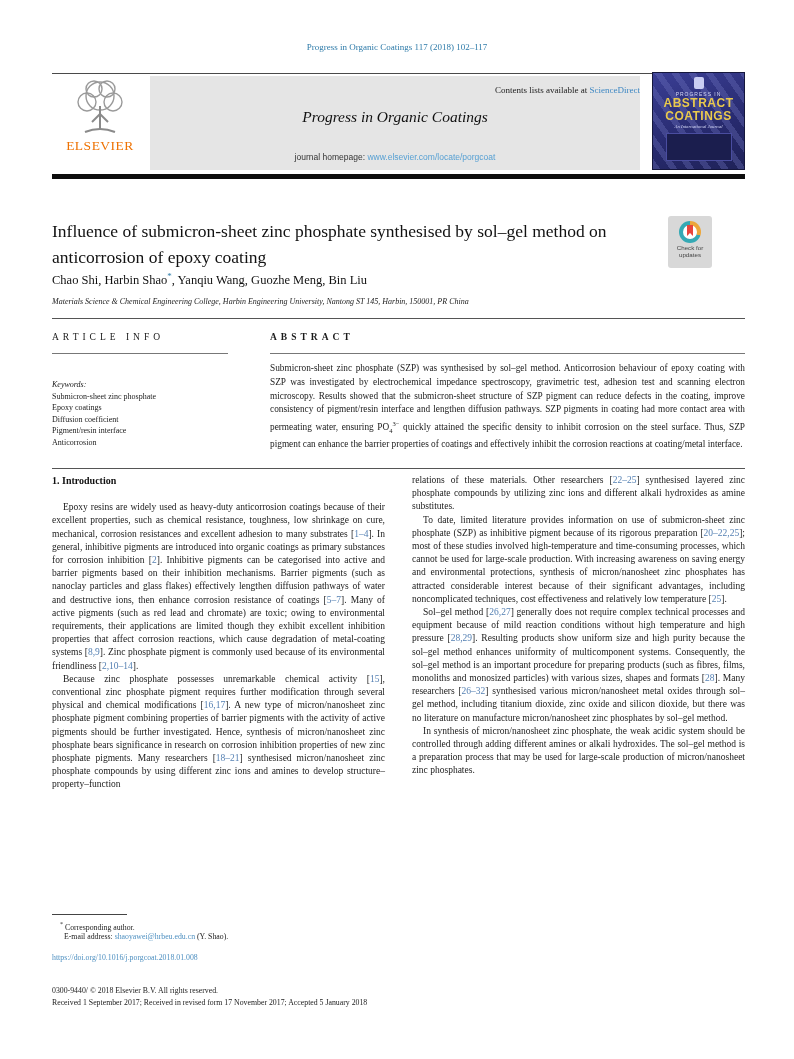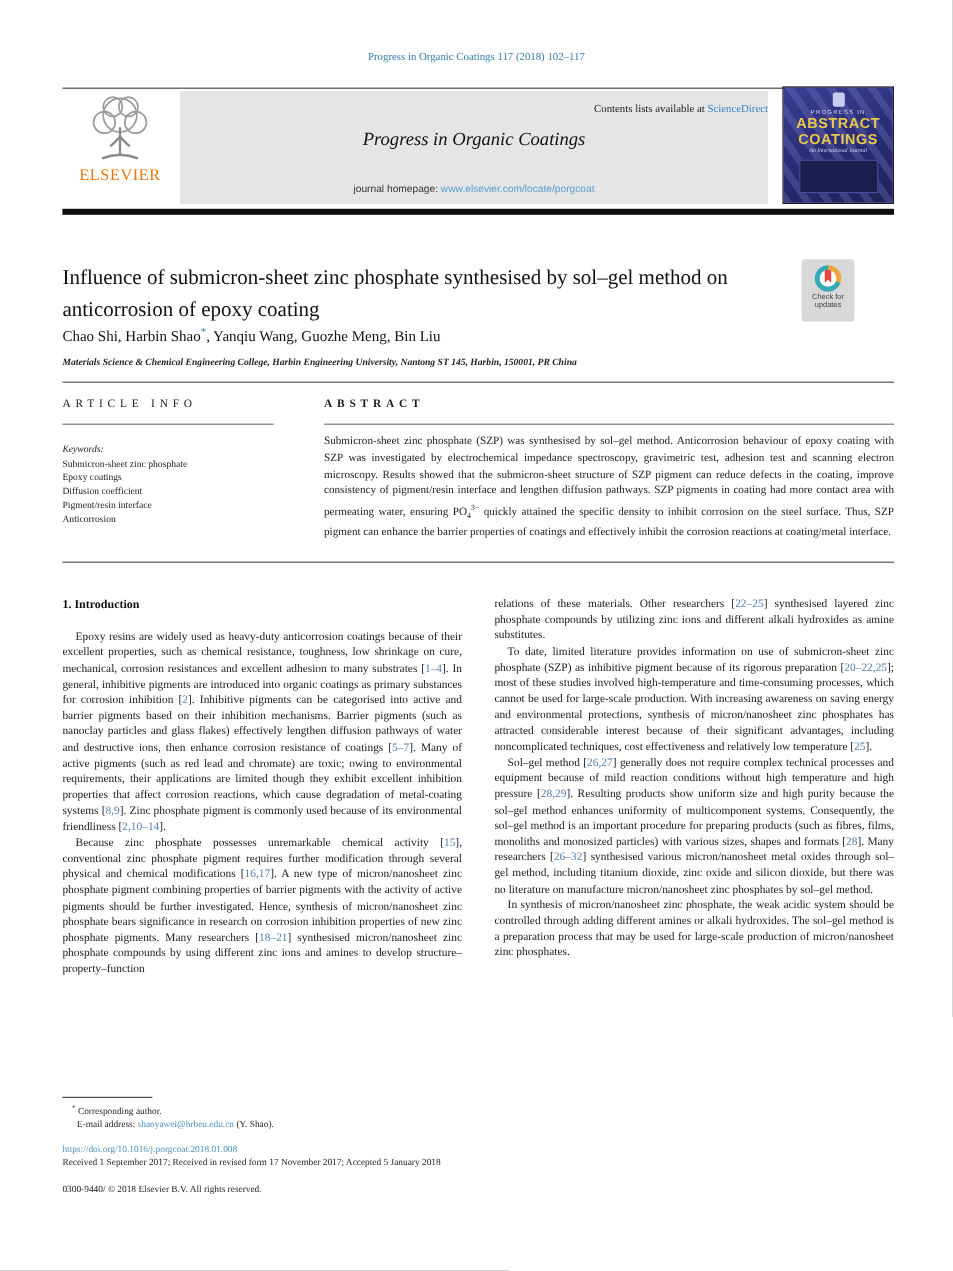--- a/index.html
+++ b/index.html
@@ -44,51 +44,51 @@
     border-radius:3px;text-align:center;cursor:pointer;}
   .badge .ring{width:22px;height:22px;border-radius:50%;margin:5px auto 1px auto;position:relative;
     background:conic-gradient(#eca63a 0deg 110deg,#35a9b4 110deg 360deg);}
   .badge .ring .inner{position:absolute;top:4px;left:4px;width:14px;height:14px;border-radius:50%;background:#ffffff;}
   .badge .ring .bm{position:absolute;top:4px;left:8px;width:6px;height:11px;background:#e8453c;
     clip-path:polygon(0 0,100% 0,100% 100%,50% 72%,0 100%);}
   .badge .bl{font-size:6.2px;line-height:7px;color:#444;
     font-family:"Liberation Sans","DejaVu Sans",sans-serif;}
   .authors{position:absolute;top:271px;left:52px;width:640px;font-size:12.5px;color:#111;}
   .authors sup{color:#2e7ba9;font-size:9px;}
-  .affil{position:absolute;top:297px;left:52px;width:660px;font-size:8px;font-style:italic;color:#222;font-weight:bold;}
+  .affil{position:absolute;top:297px;left:52px;width:660px;font-size:8px;font-style:italic;color:#222;}
   
   .rule-full{position:absolute;left:52px;width:693px;height:1px;background:#555;}
   .r1{top:318px;} .r2{top:468px;}
   .infohead{position:absolute;top:332px;left:52px;font-size:9.5px;letter-spacing:4px;color:#1a1a1a;}
   .abshead{position:absolute;top:332px;left:270px;font-size:9.5px;letter-spacing:4px;color:#1a1a1a;font-weight:bold;}
   .rule-info{position:absolute;top:353px;left:52px;width:176px;height:1px;background:#777;}
   .rule-abs{position:absolute;top:353px;left:270px;width:475px;height:1px;background:#777;}
-  .keywords{position:absolute;top:369px;left:52px;width:190px;font-size:8px;line-height:11.5px;color:#1a1a1a;}
+  .keywords{position:absolute;top:379px;left:52px;width:190px;font-size:8px;line-height:11.5px;color:#1a1a1a;}
   .keywords .kwlabel{font-style:italic;}
   .abstract{position:absolute;top:362px;left:270px;width:475px;font-size:9.3px;
     line-height:13.8px;text-align:justify;color:#1a1a1a;}
   .abstract sub{font-size:6.5px;} .abstract sup{font-size:6.5px;}
   
-  .col{position:absolute;top:498px;width:333px;font-size:9.5px;line-height:13.2px;
+  .col{position:absolute;top:474px;width:333px;font-size:9.5px;line-height:13.2px;
     text-align:justify;color:#1a1a1a;}
   .col-left{left:52px;} .col-right{left:412px;}
   .col h2{font-size:10px;margin:0 0 14px 0;color:#111;}
   .col p{margin:0;text-indent:11px;}
   .col p.noindent{text-indent:0;}
   .cite{color:#5580b3;}
   
   .fnrule{position:absolute;top:914px;left:52px;width:75px;height:1px;background:#444;}
   .fn{position:absolute;left:52px;width:690px;font-size:7.8px;color:#1a1a1a;}
   .fn sup{font-size:6px;}
   .fn1{top:921px;text-indent:8px;}
   .fn2{top:932px;text-indent:12px;}
   .fn2 .em{}
   .fn a{color:#4d8fc0;text-decoration:none;}
   .doi{top:953px;} .doi a{color:#4d8fc0;text-align:right;}
-  .recv{top:964px;} .avail{top:975px;} .copy{top:986px;}
+  .recv{top:998px;} .avail{top:975px;} .copy{top:986px;}
 </style>
 </head>
 <body>
 
 <div class="page">
 
   <div class="jref">Progress in Organic Coatings 117 (2018) 102–117</div>
 
   <div class="toprule"></div>
 

